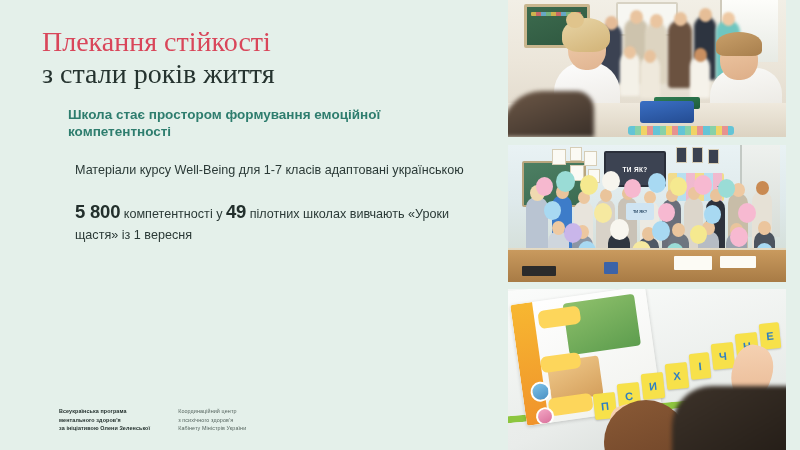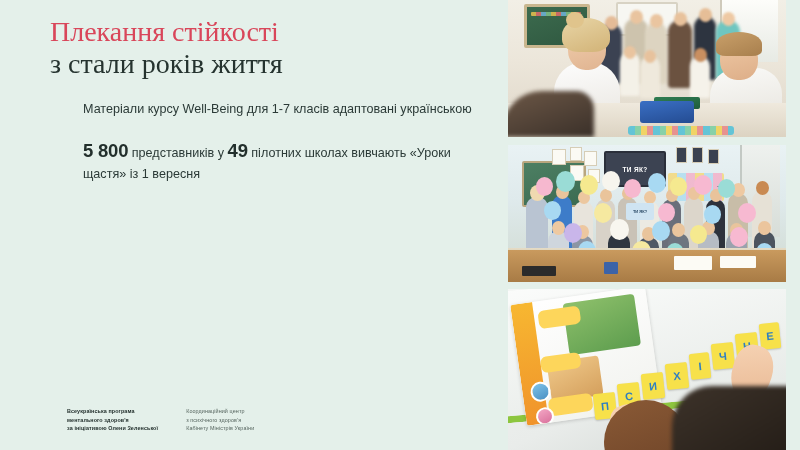--- a/index.html
+++ b/index.html
@@ -20,24 +20,24 @@
     position: relative;
     width: 800px;
     height: 450px;
     background: #e4f0ea;
     overflow: hidden;
   }
 
   
   .content {
     position: absolute;
-    left: 16px; top: 0;
+    left: 8px; top: 0;
     width: 500px;
     height: 450px;
-    padding: 16px 14px 0 34px;
+    padding: 26px 14px 0 34px;
   }
 
   .title-block { margin-bottom: 16px; }
 
   .title-line {
     font-family: "Liberation Serif", "DejaVu Serif", serif;
     font-size: 28px;
     line-height: 1.14;
     letter-spacing: 0px;
     white-space: nowrap;
@@ -385,24 +385,25 @@
 
 <div class="slide">
 
   <div class="content">
 
     <div class="title-block">
       <div class="title-line title-line-1">Плекання стійкості</div>
       <div class="title-line title-line-2">з стали років життя</div>
     </div>
 
+    <div class="subtitle">Школа стає простором формування емоційної компетентності</div>
 
     <div class="bullets">
       <div class="bullet"><span>Матеріали курсу Well-Being для 1-7 класів адаптовані українською</span></div>
-      <div class="bullet"><span class="bignum">5 800</span><span> представників у </span><span class="bignum">49</span><span> пілотних школах вивчають «Уроки щастя» із 1 вересня</span></div>
+      <div class="bullet"><span class="bignum">5 800</span><span> компетентності у </span><span class="bignum">49</span><span> пілотних школах вивчають «Уроки щастя» із 1 вересня</span></div>
     </div>
 
     <div class="footer">
       <div class="footer-sep"></div>
       <div class="footer-desc">Всеукраїнська програма
 ментального здоров'я
 за ініціативою Олени Зеленської</div>
       <div class="footer-desc secondary">Координаційний центр
 з психічного здоров'я
 Кабінету Міністрів України</div>

